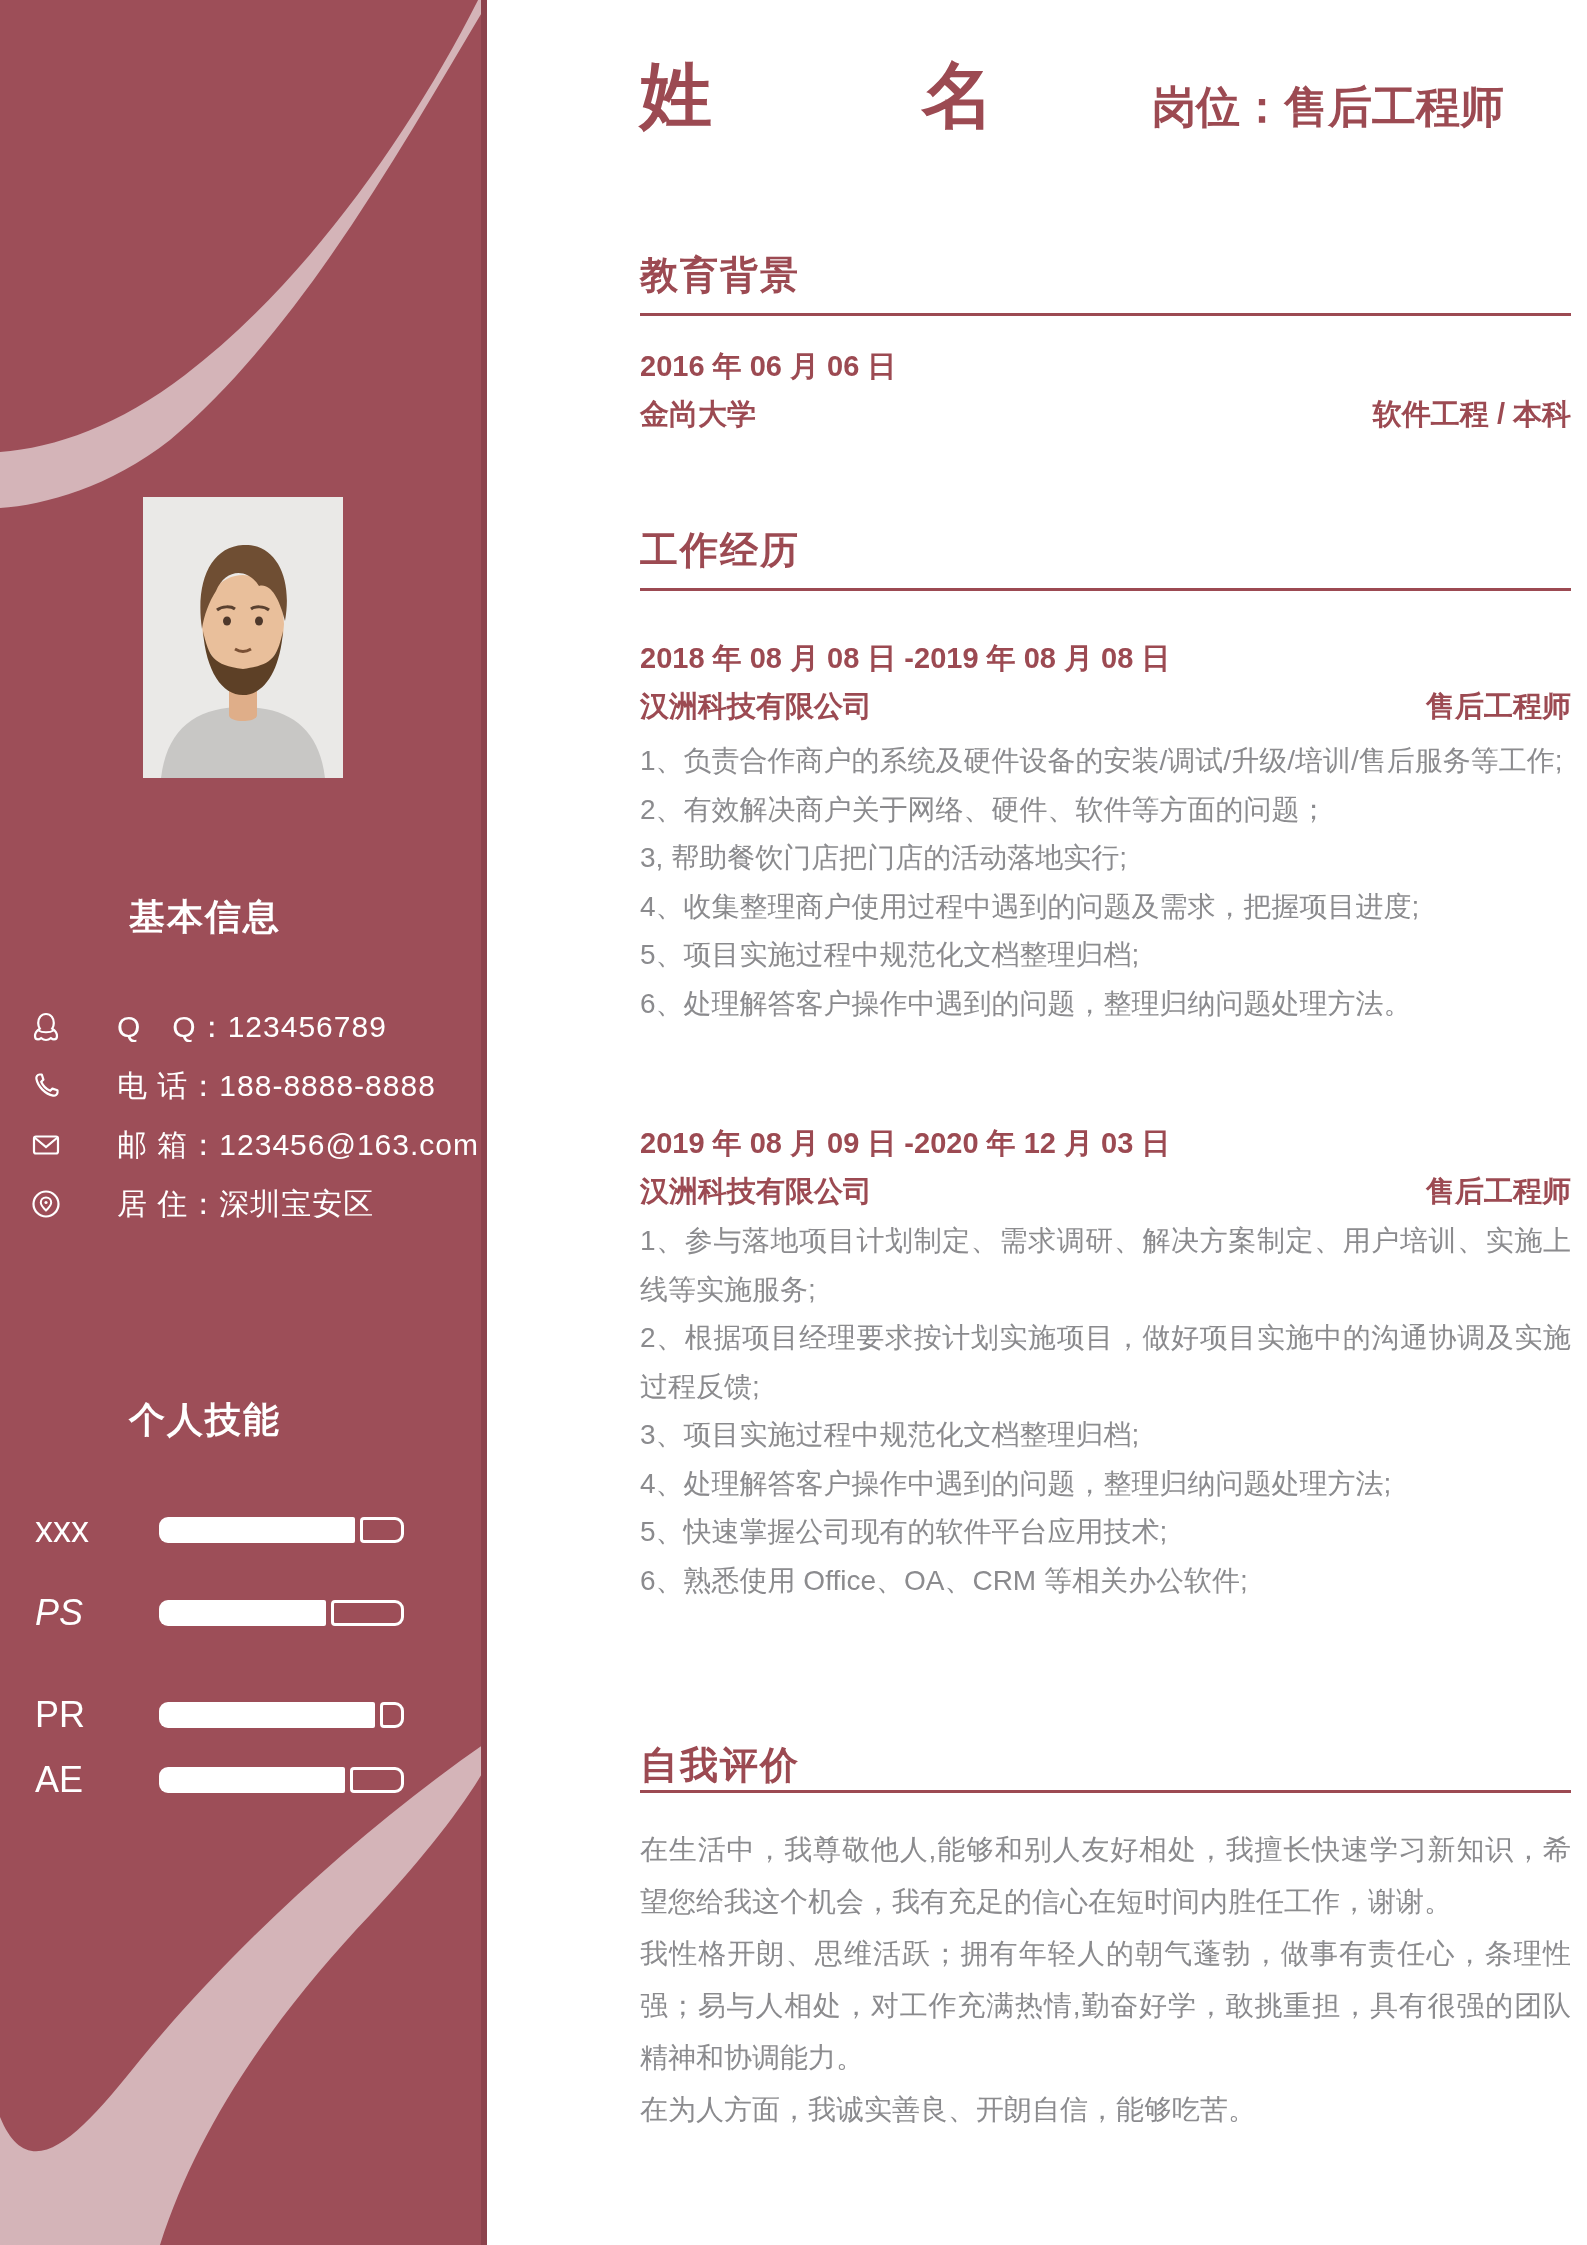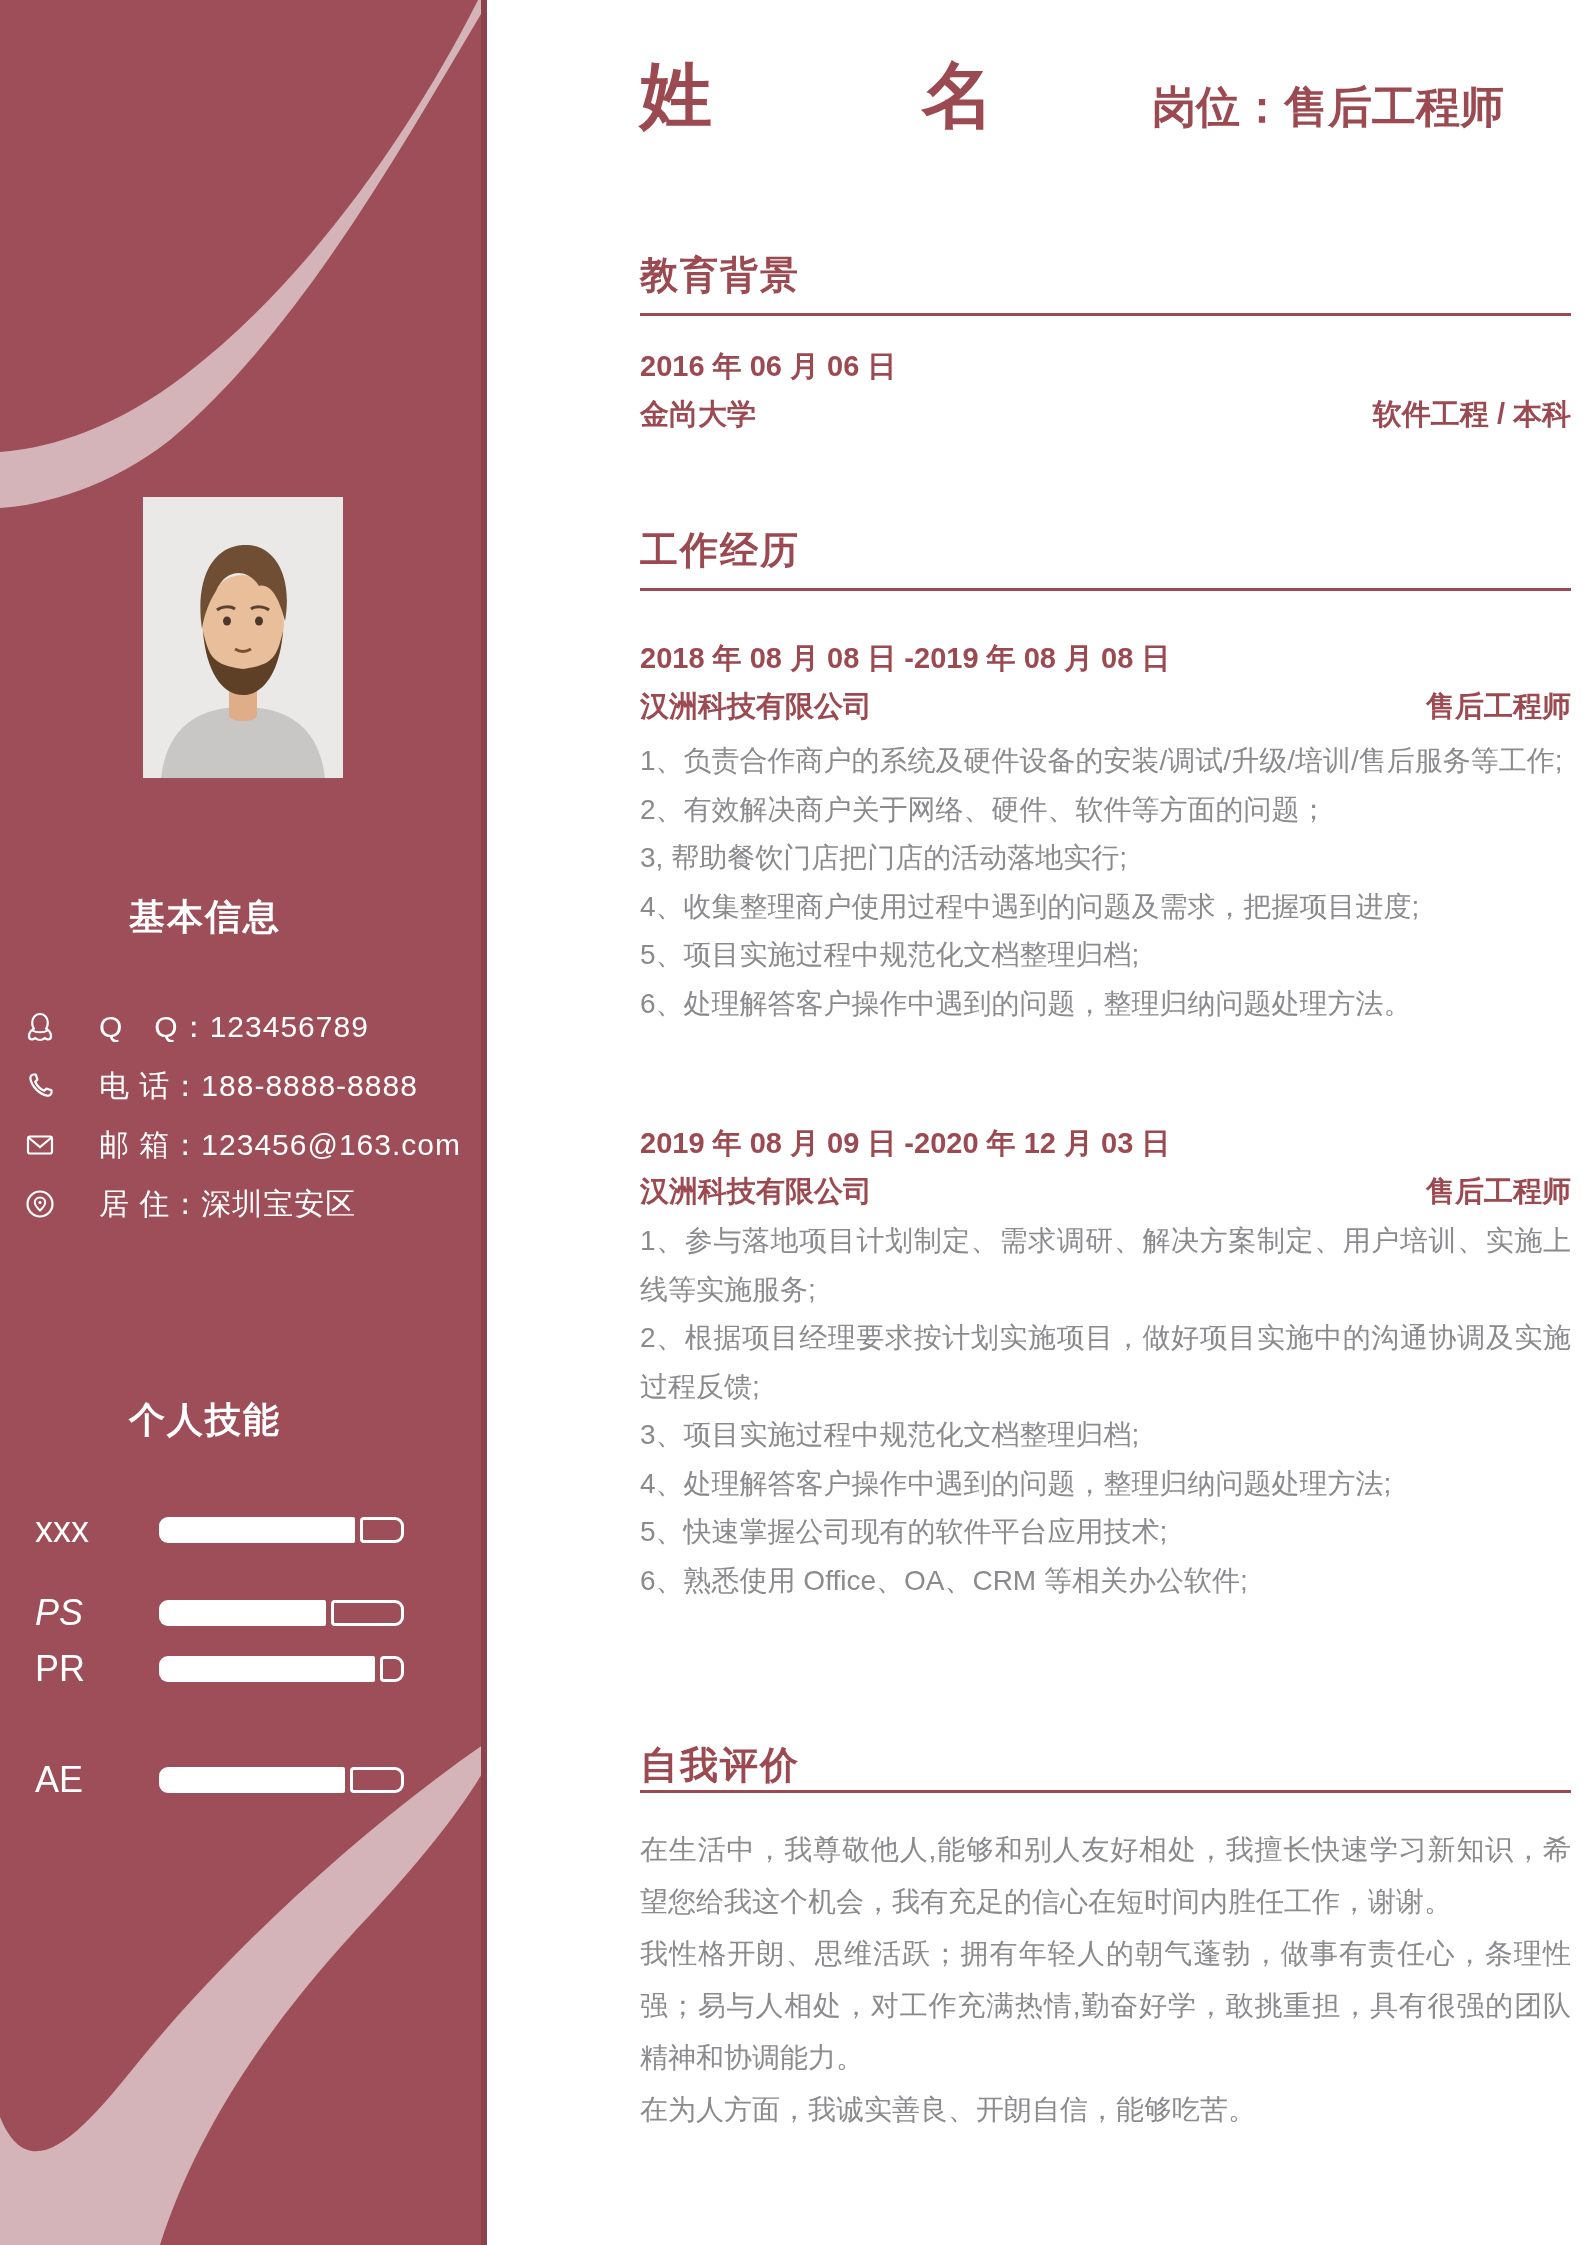--- a/index.html
+++ b/index.html
@@ -5,21 +5,21 @@
   html,body{margin:0;padding:0;background:#ffffff;}
   .page{position:relative;width:1587px;height:2245px;background:#ffffff;overflow:hidden;
         font-family:"Liberation Sans","DejaVu Sans",sans-serif;}
   
   .sidebar{position:absolute;left:0;top:0;width:487px;height:2245px;background:#9d4e58;overflow:hidden;}
   .sidebar-edge{position:absolute;left:481px;top:0;width:6px;height:2245px;background:#8d434d;}
   .curve-svg{position:absolute;left:0;top:0;}
   .photo{position:absolute;left:143px;top:497px;width:200px;height:281px;background:#eae9e7;overflow:hidden;}
   .side-heading{position:absolute;left:0;width:410px;text-align:center;color:#ffffff;
                 font-size:36px;font-weight:bold;letter-spacing:2px;}
-  .contact-row{position:absolute;left:23px;height:58px;display:flex;align-items:center;color:#ffffff;}
+  .contact-row{position:absolute;left:29px;height:58px;display:flex;align-items:center;color:#ffffff;gap:12px;}
   .contact-row .cicon{width:34px;height:34px;flex:0 0 34px;}
   .contact-row .ctext{margin-left:42px;font-size:30px;letter-spacing:1px;white-space:nowrap;}
   .skill-row{position:absolute;left:0;width:487px;height:30px;}
   .skill-label{position:absolute;left:35px;top:50%;transform:translateY(-50%);
                color:#ffffff;font-size:36px;line-height:30px;}
   .skill-bar{position:absolute;left:159px;top:2px;width:245px;height:26px;}
   .skill-fill{position:absolute;left:0;top:0;bottom:0;background:#ffffff;border-radius:9px 2px 2px 9px;}
   .skill-rest{position:absolute;top:0;bottom:0;right:0;border:3px solid #ffffff;border-radius:4px 9px 9px 4px;}
   
   .main-abs{position:absolute;left:640px;width:931px;}
@@ -104,21 +104,21 @@
         <div class="skill-rest" style="left: calc(80% + 5px);"></div>
       </div>
     </div>
     <div class="skill-row" style="top:1598px;font-style:italic;">
       <span class="skill-label">PS</span>
       <div class="skill-bar">
         <div class="skill-fill" style="width: 68%;"></div>
         <div class="skill-rest" style="left: calc(68% + 5px);"></div>
       </div>
     </div>
-    <div class="skill-row" style="top:1654px;">
+    <div class="skill-row" style="top:1700px;">
       <span class="skill-label">PR</span>
       <div class="skill-bar">
         <div class="skill-fill" style="width: 88%;"></div>
         <div class="skill-rest" style="left: calc(88% + 5px);"></div>
       </div>
     </div>
     <div class="skill-row" style="top:1765px;">
       <span class="skill-label">AE</span>
       <div class="skill-bar">
         <div class="skill-fill" style="width: 76%;"></div>

